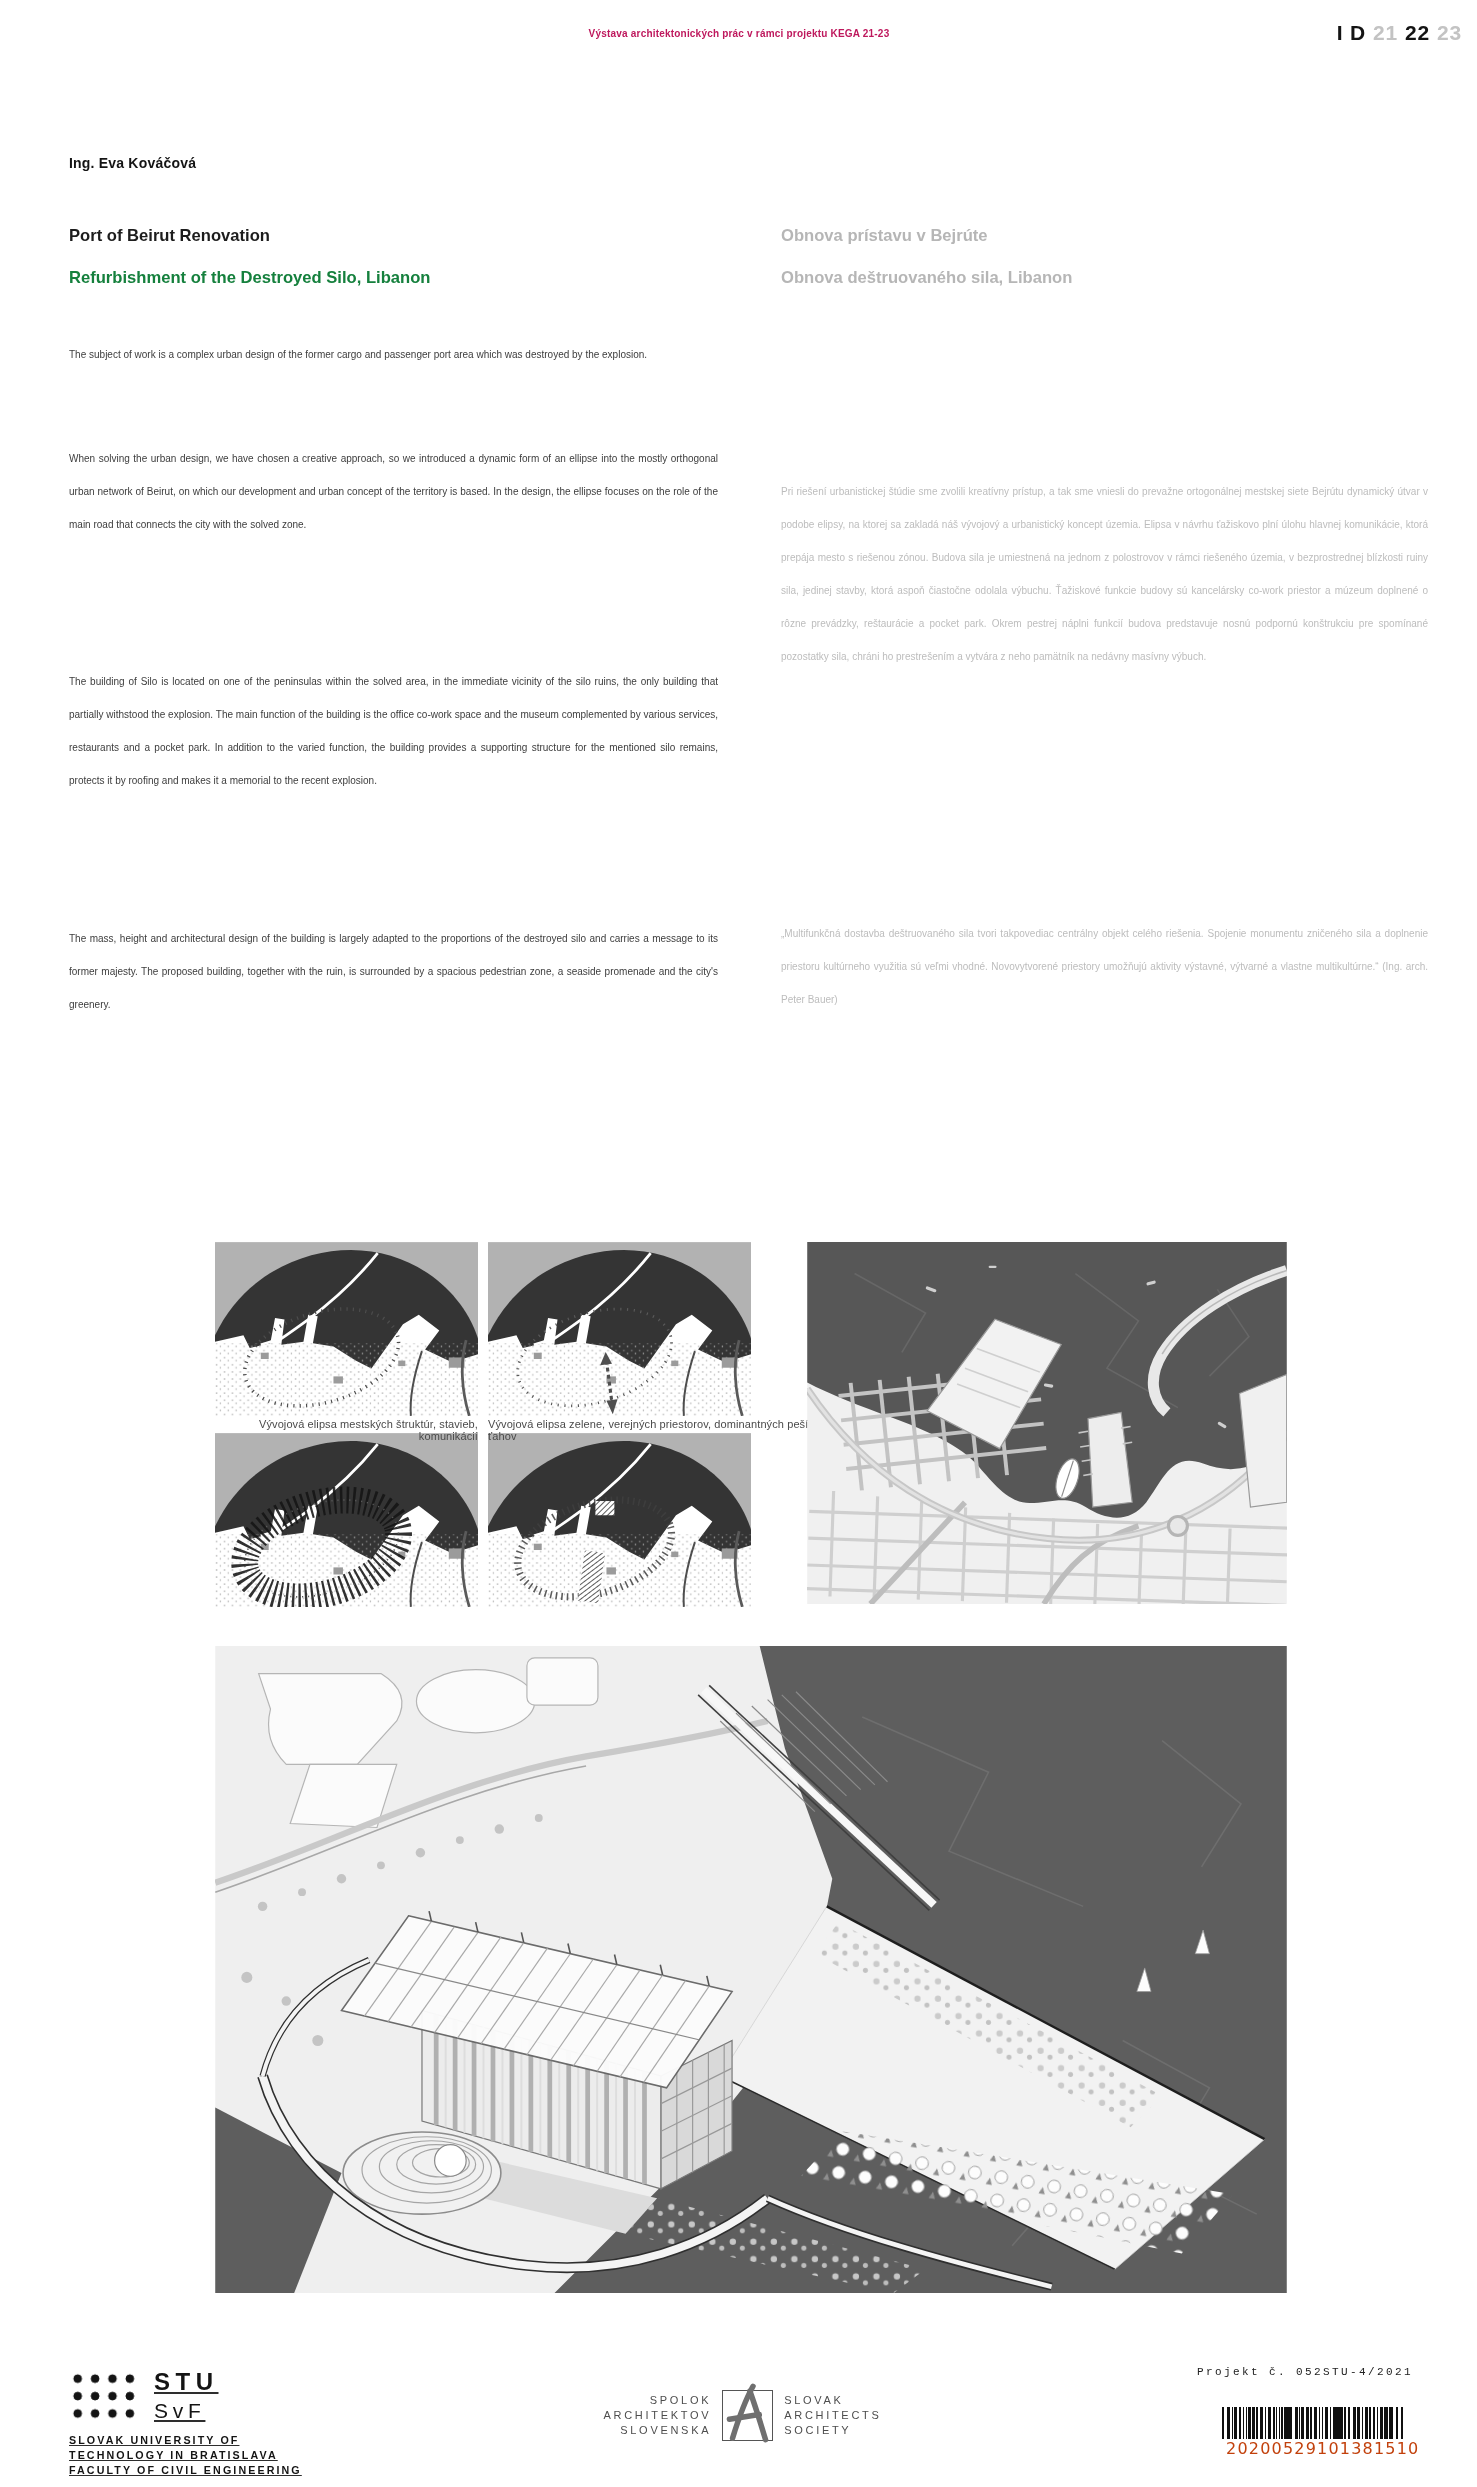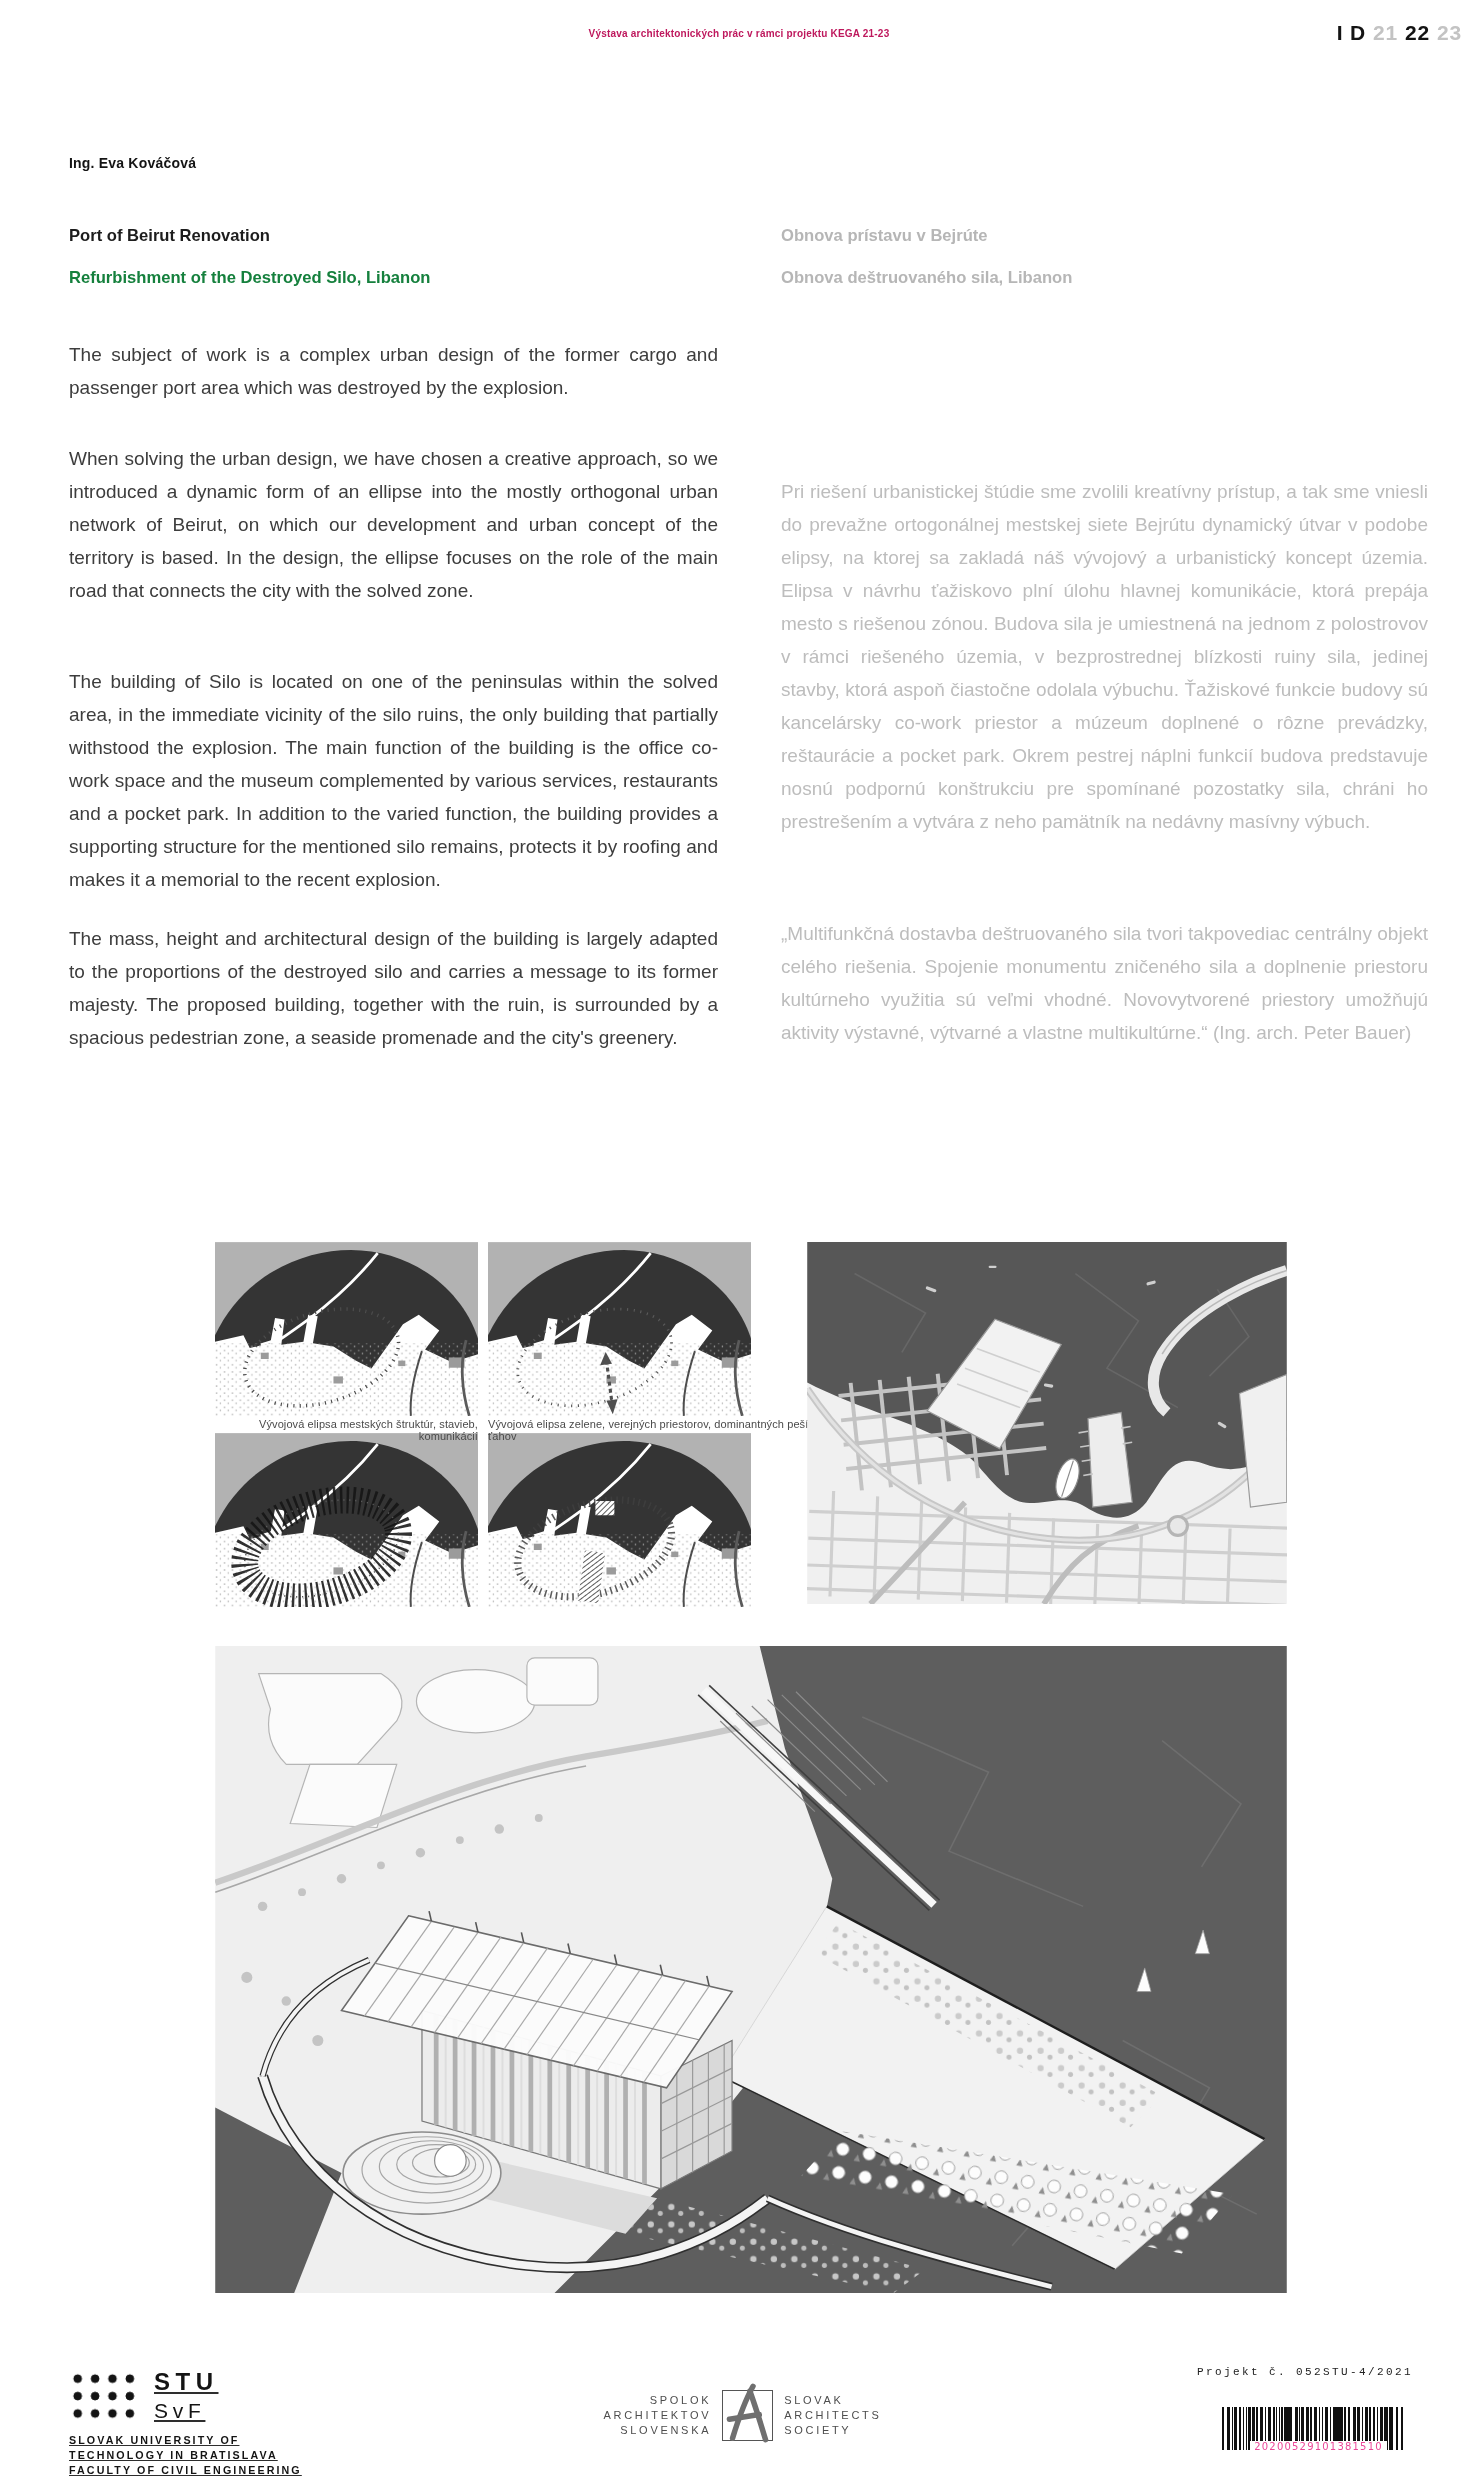--- a/index.html
+++ b/index.html
@@ -15,21 +15,21 @@
   .id-block .dim { color:#c3c3c3; }
 
   
   .author { position:absolute; left:69px; top:155px; font-size:14px; font-weight:700; letter-spacing:0.2px; color:#141414; }
   .t-en1 { position:absolute; left:69px; top:226px; font-size:16.6px; font-weight:700; color:#1d1d1d; }
   .t-en2 { position:absolute; left:69px; top:268px; font-size:16.6px; font-weight:700; color:#15803d; }
   .t-sk1 { position:absolute; left:781px; top:226px; font-size:16.6px; font-weight:700; color:#b6b6b6; }
   .t-sk2 { position:absolute; left:781px; top:268px; font-size:16.6px; font-weight:700; color:#b6b6b6; }
 
   
-  .para { position:absolute; width:649px; font-size:19px; line-height:33px; text-align:justify; }
+  .para { position:absolute; width:649px; font-size:10px; line-height:33px; text-align:justify; }
   .en { left:69px; color:#3d3d3d; }
   .sk { left:781px; width:647px; color:#bdbdbd; }
   .p-en1 { top:338px; } .p-en2 { top:442px; } .p-en3 { top:665px; } .p-en4 { top:922px; }
   .p-sk1 { top:338px; } .p-sk2 { top:475px; } .p-sk3 { top:917px; }
 
   
   .fig { position:absolute; display:block; }
   .fig-d1 { left:215px; top:1242px; width:263px; height:174px; }
   .fig-d2 { left:488px; top:1242px; width:263px; height:174px; }
   .fig-d3 { left:215px; top:1433px; width:263px; height:174px; }
@@ -57,21 +57,21 @@
   .sas-right { text-align:left; }
   .sas-box { width:51px; height:51px; border:1.6px solid #555; margin:0 11px; position:relative; background:#fff; }
   .sas-box svg { position:absolute; left:-3.2px; top:-11px; overflow:visible; }
 
   .projekt { position:absolute; left:1137px; top:2366px; width:276px; text-align:right;
     font-family:"Liberation Mono", monospace; font-size:11px; letter-spacing:2.4px; color:#222; }
   .barcode { position:absolute; left:1222px; top:2407px; width:193px; height:43px; font-size:0; white-space:nowrap; overflow:hidden; }
   .barcode span { display:inline-block; height:100%; background:#101010; vertical-align:top; }
   .barcode-num { position:absolute; left:1222px; top:2439px; width:193px; text-align:center; }
   .barcode-num b { display:inline-block; background:#fff; padding:0 4px; font-weight:400;
-    font-size:10px; letter-spacing:1.2px; color:#ec4899; font-family:"DejaVu Sans", sans-serif; }
+    font-size:16px; letter-spacing:1.2px; color:#c2410c; font-family:"DejaVu Sans", sans-serif; }
 </style>
 </head>
 <body>
 
 <svg width="0" height="0" style="position:absolute" aria-hidden="true">
   <defs>
     <pattern id="speck" width="10" height="9" patternUnits="userSpaceOnUse">
       <rect x="1" y="1.5" width="2" height="1.6" fill="#9a9a9a"></rect>
       <rect x="6" y="5" width="1.6" height="2.2" fill="#ababab"></rect>
     </pattern>

